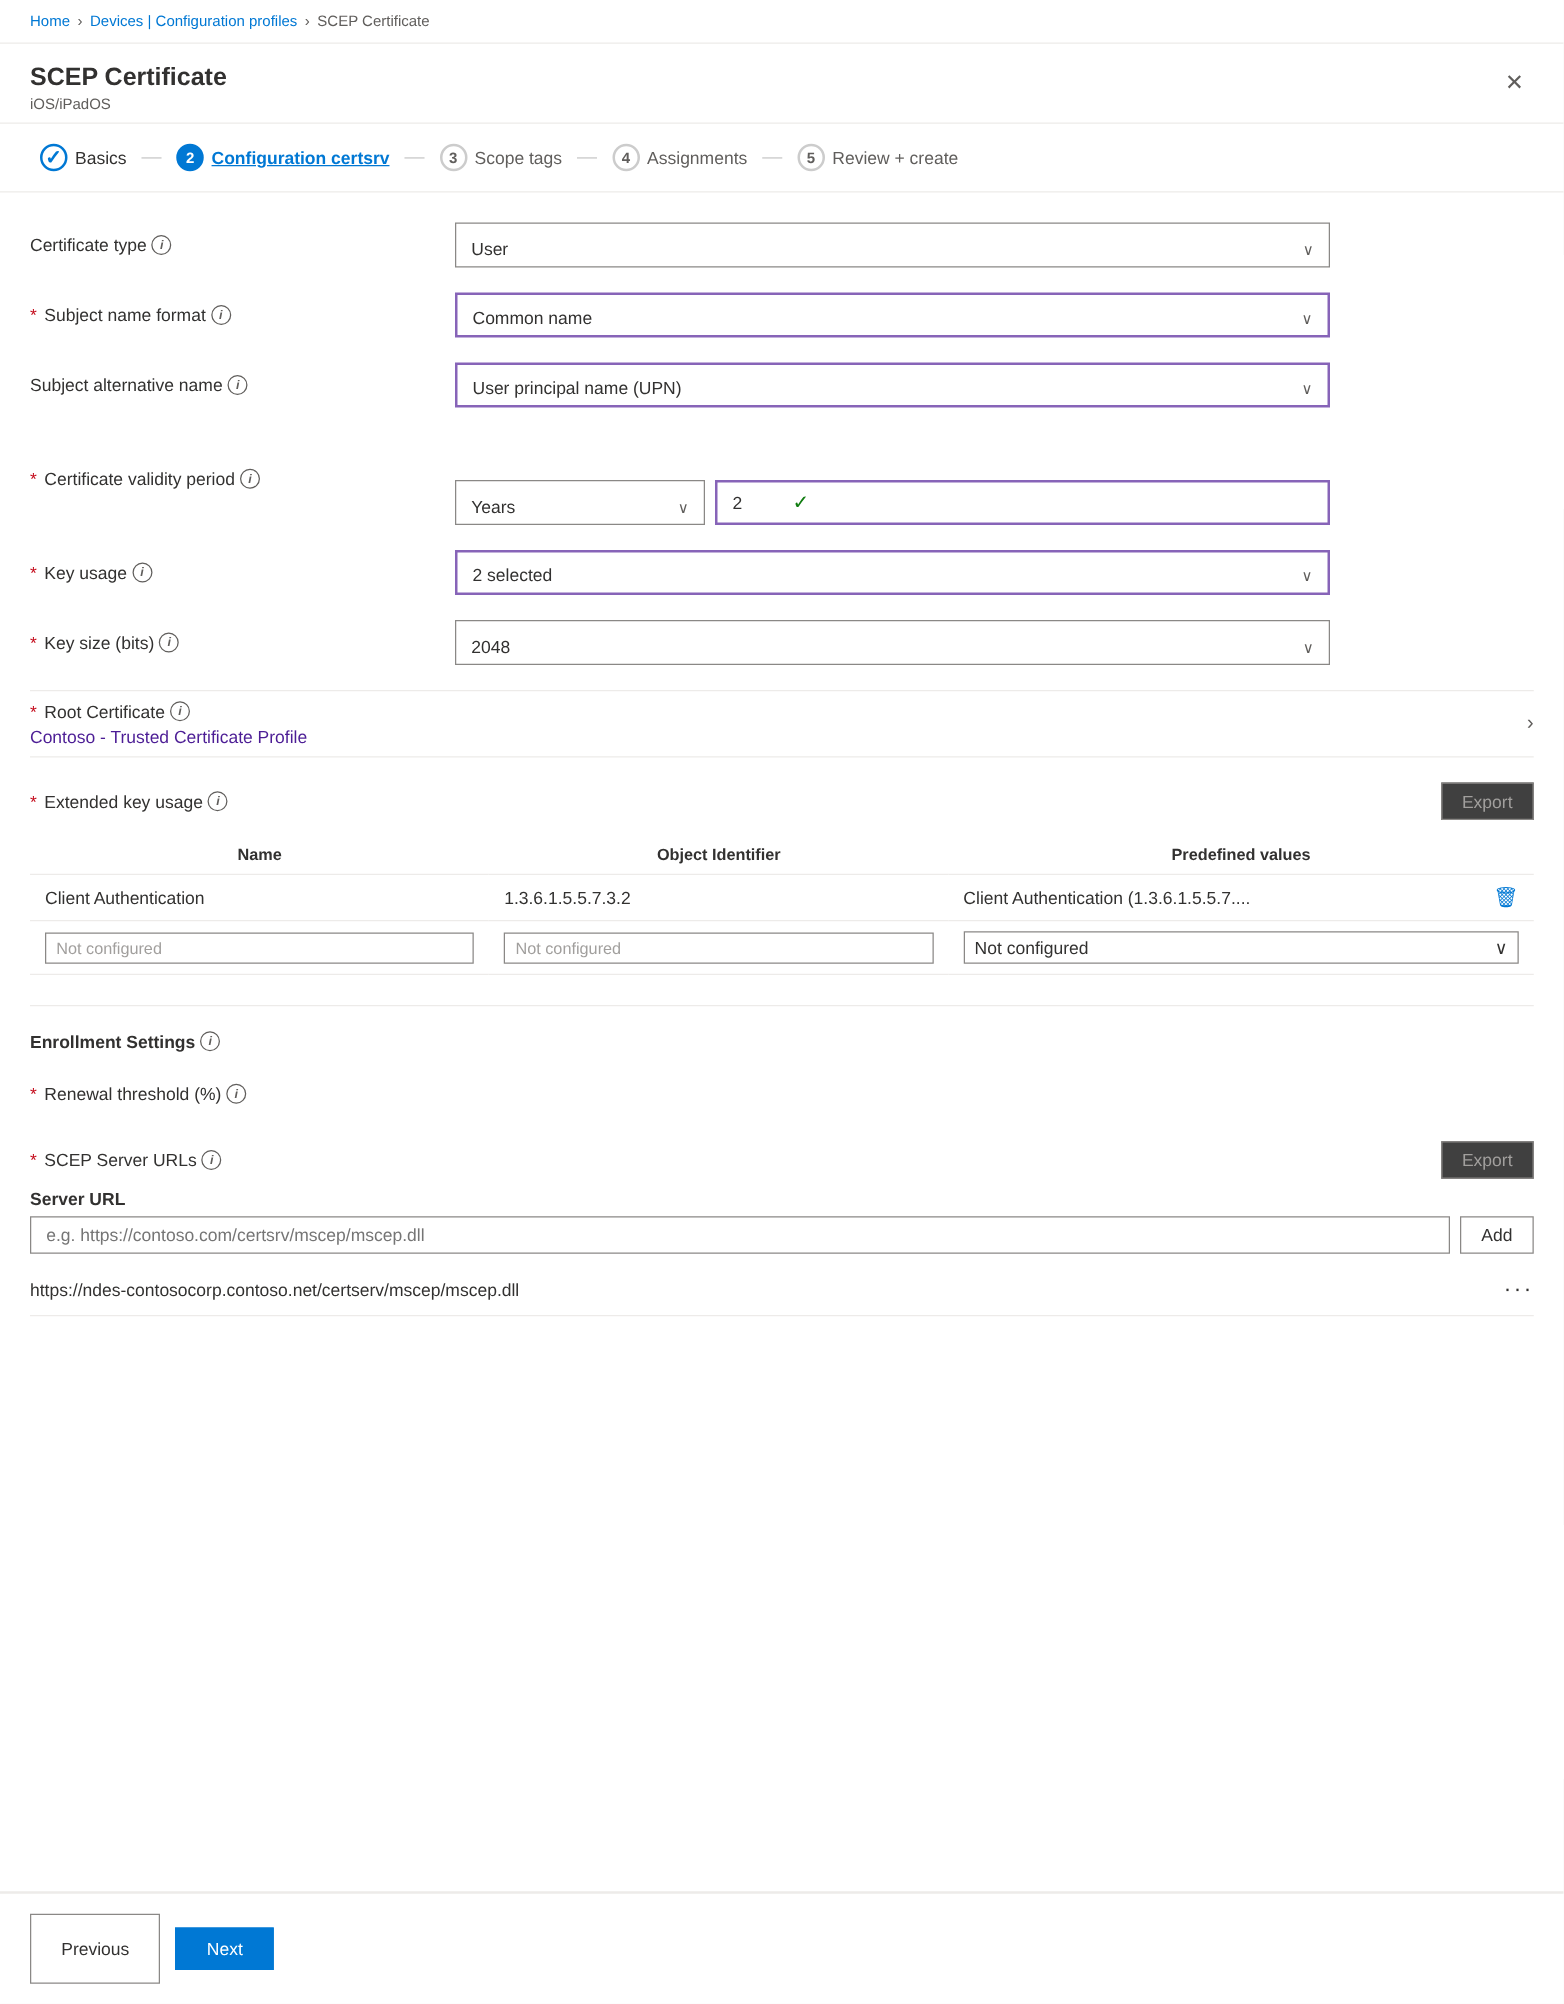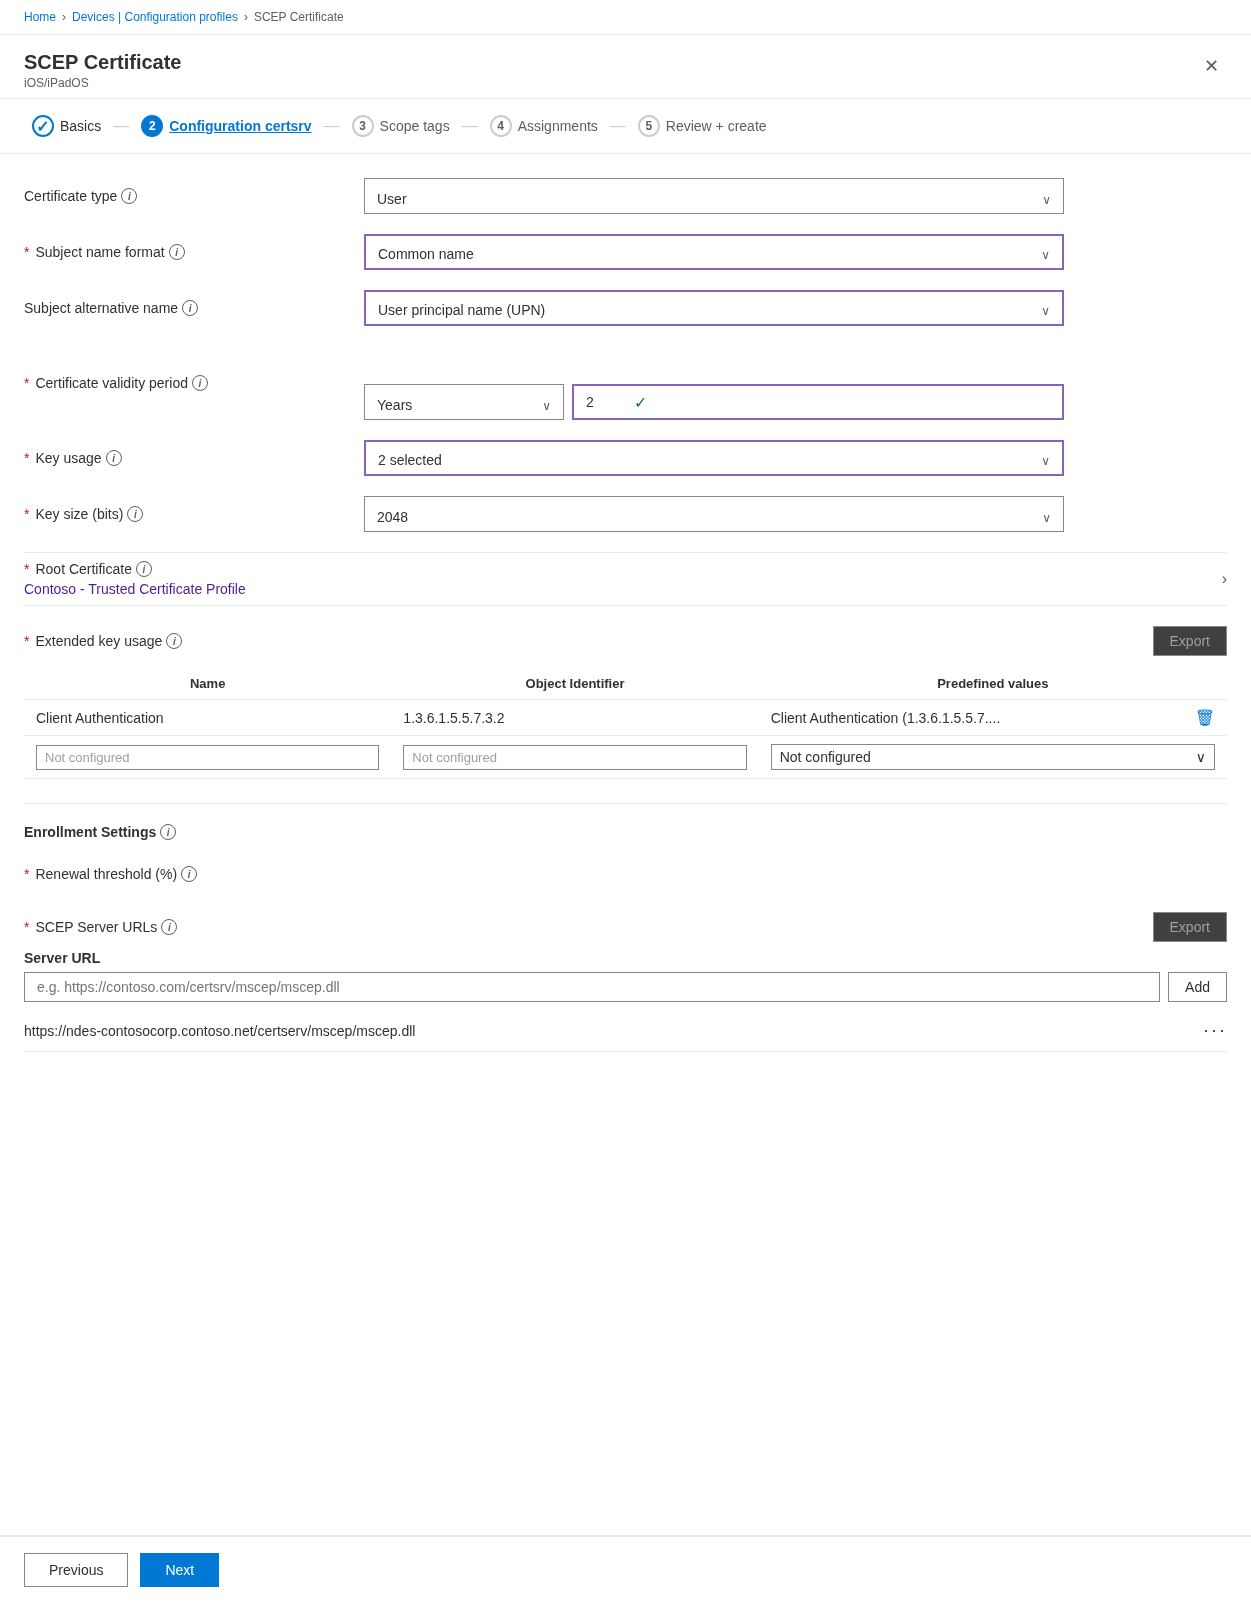--- a/index.html
+++ b/index.html
@@ -437,21 +437,21 @@
       display: flex;
       align-items: center;
       padding: 16px 24px;
       border-top: 2px solid #edebe9;
       gap: 12px;
       background: #fff;
     }
     .btn-prev {
       background: #fff;
       border: 1px solid #8a8886;
-      padding: 8px 24px;
+      padding: 19px 24px;
       font-size: 14px;
       cursor: pointer;
       color: #323130;
       text-align: right;
     }
     .btn-next {
       background: #0078d4;
       border: 1px solid #0078d4;
       padding: 8px 24px;
       font-size: 14px;

